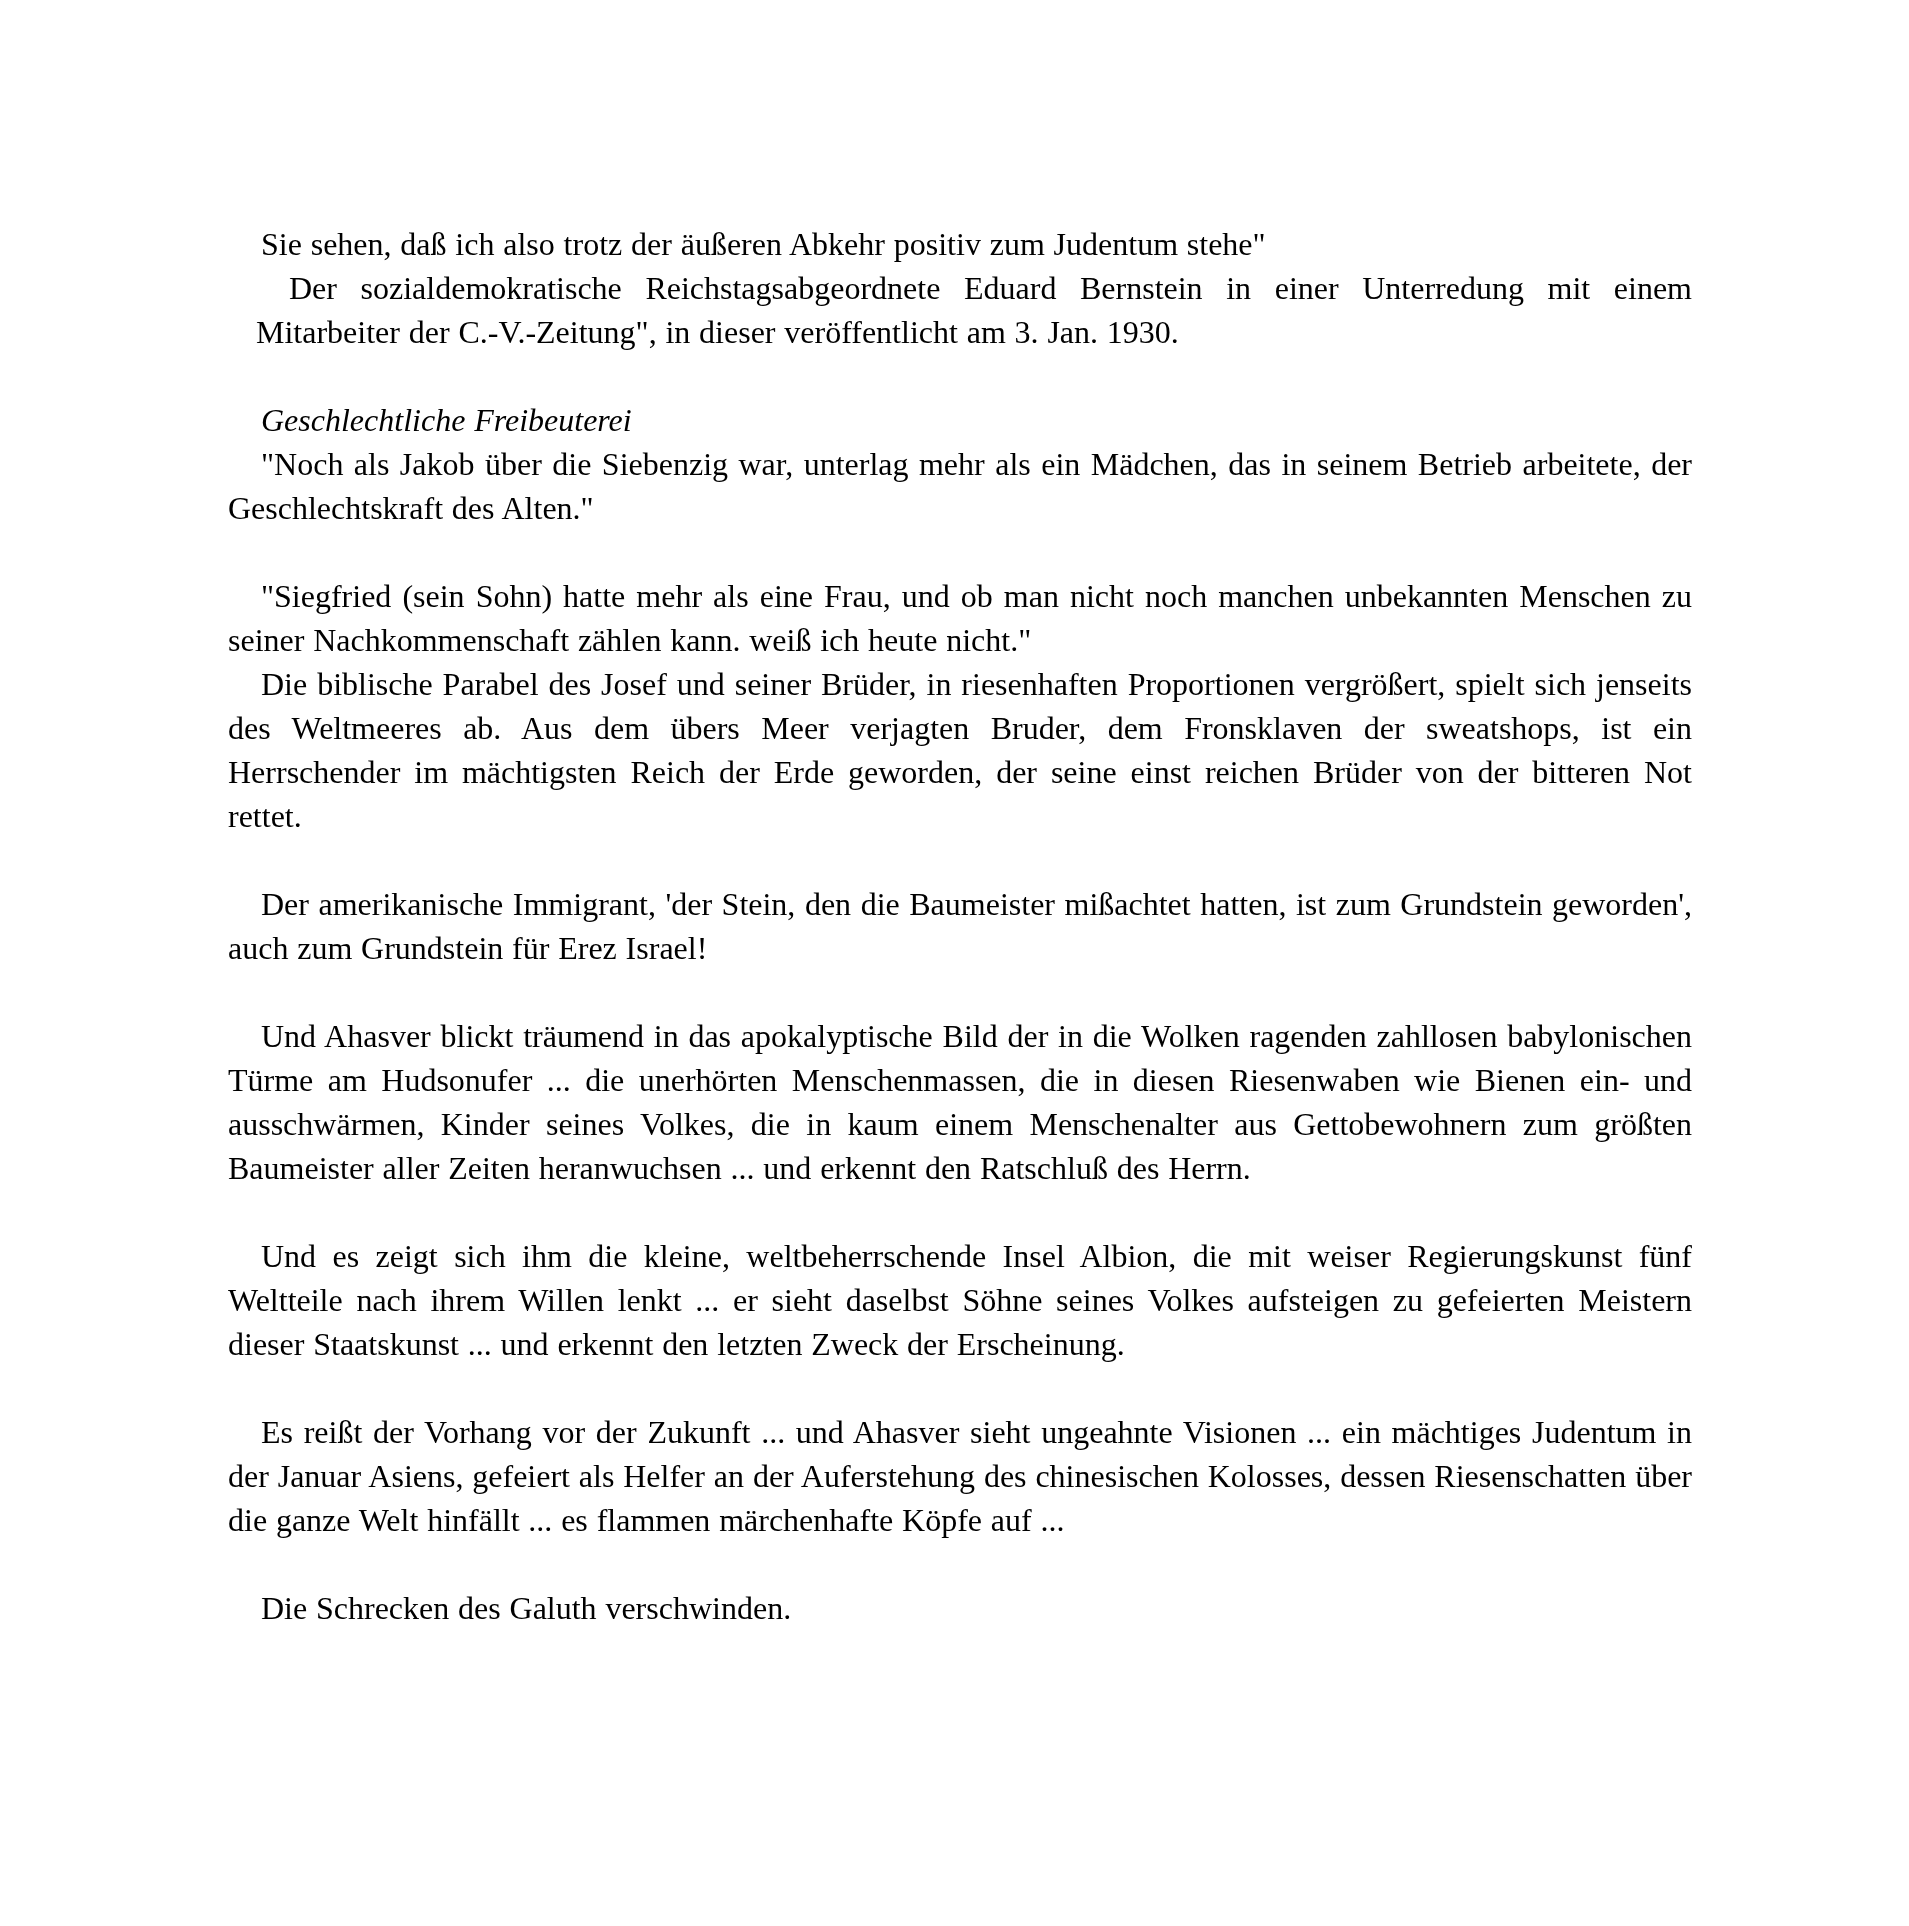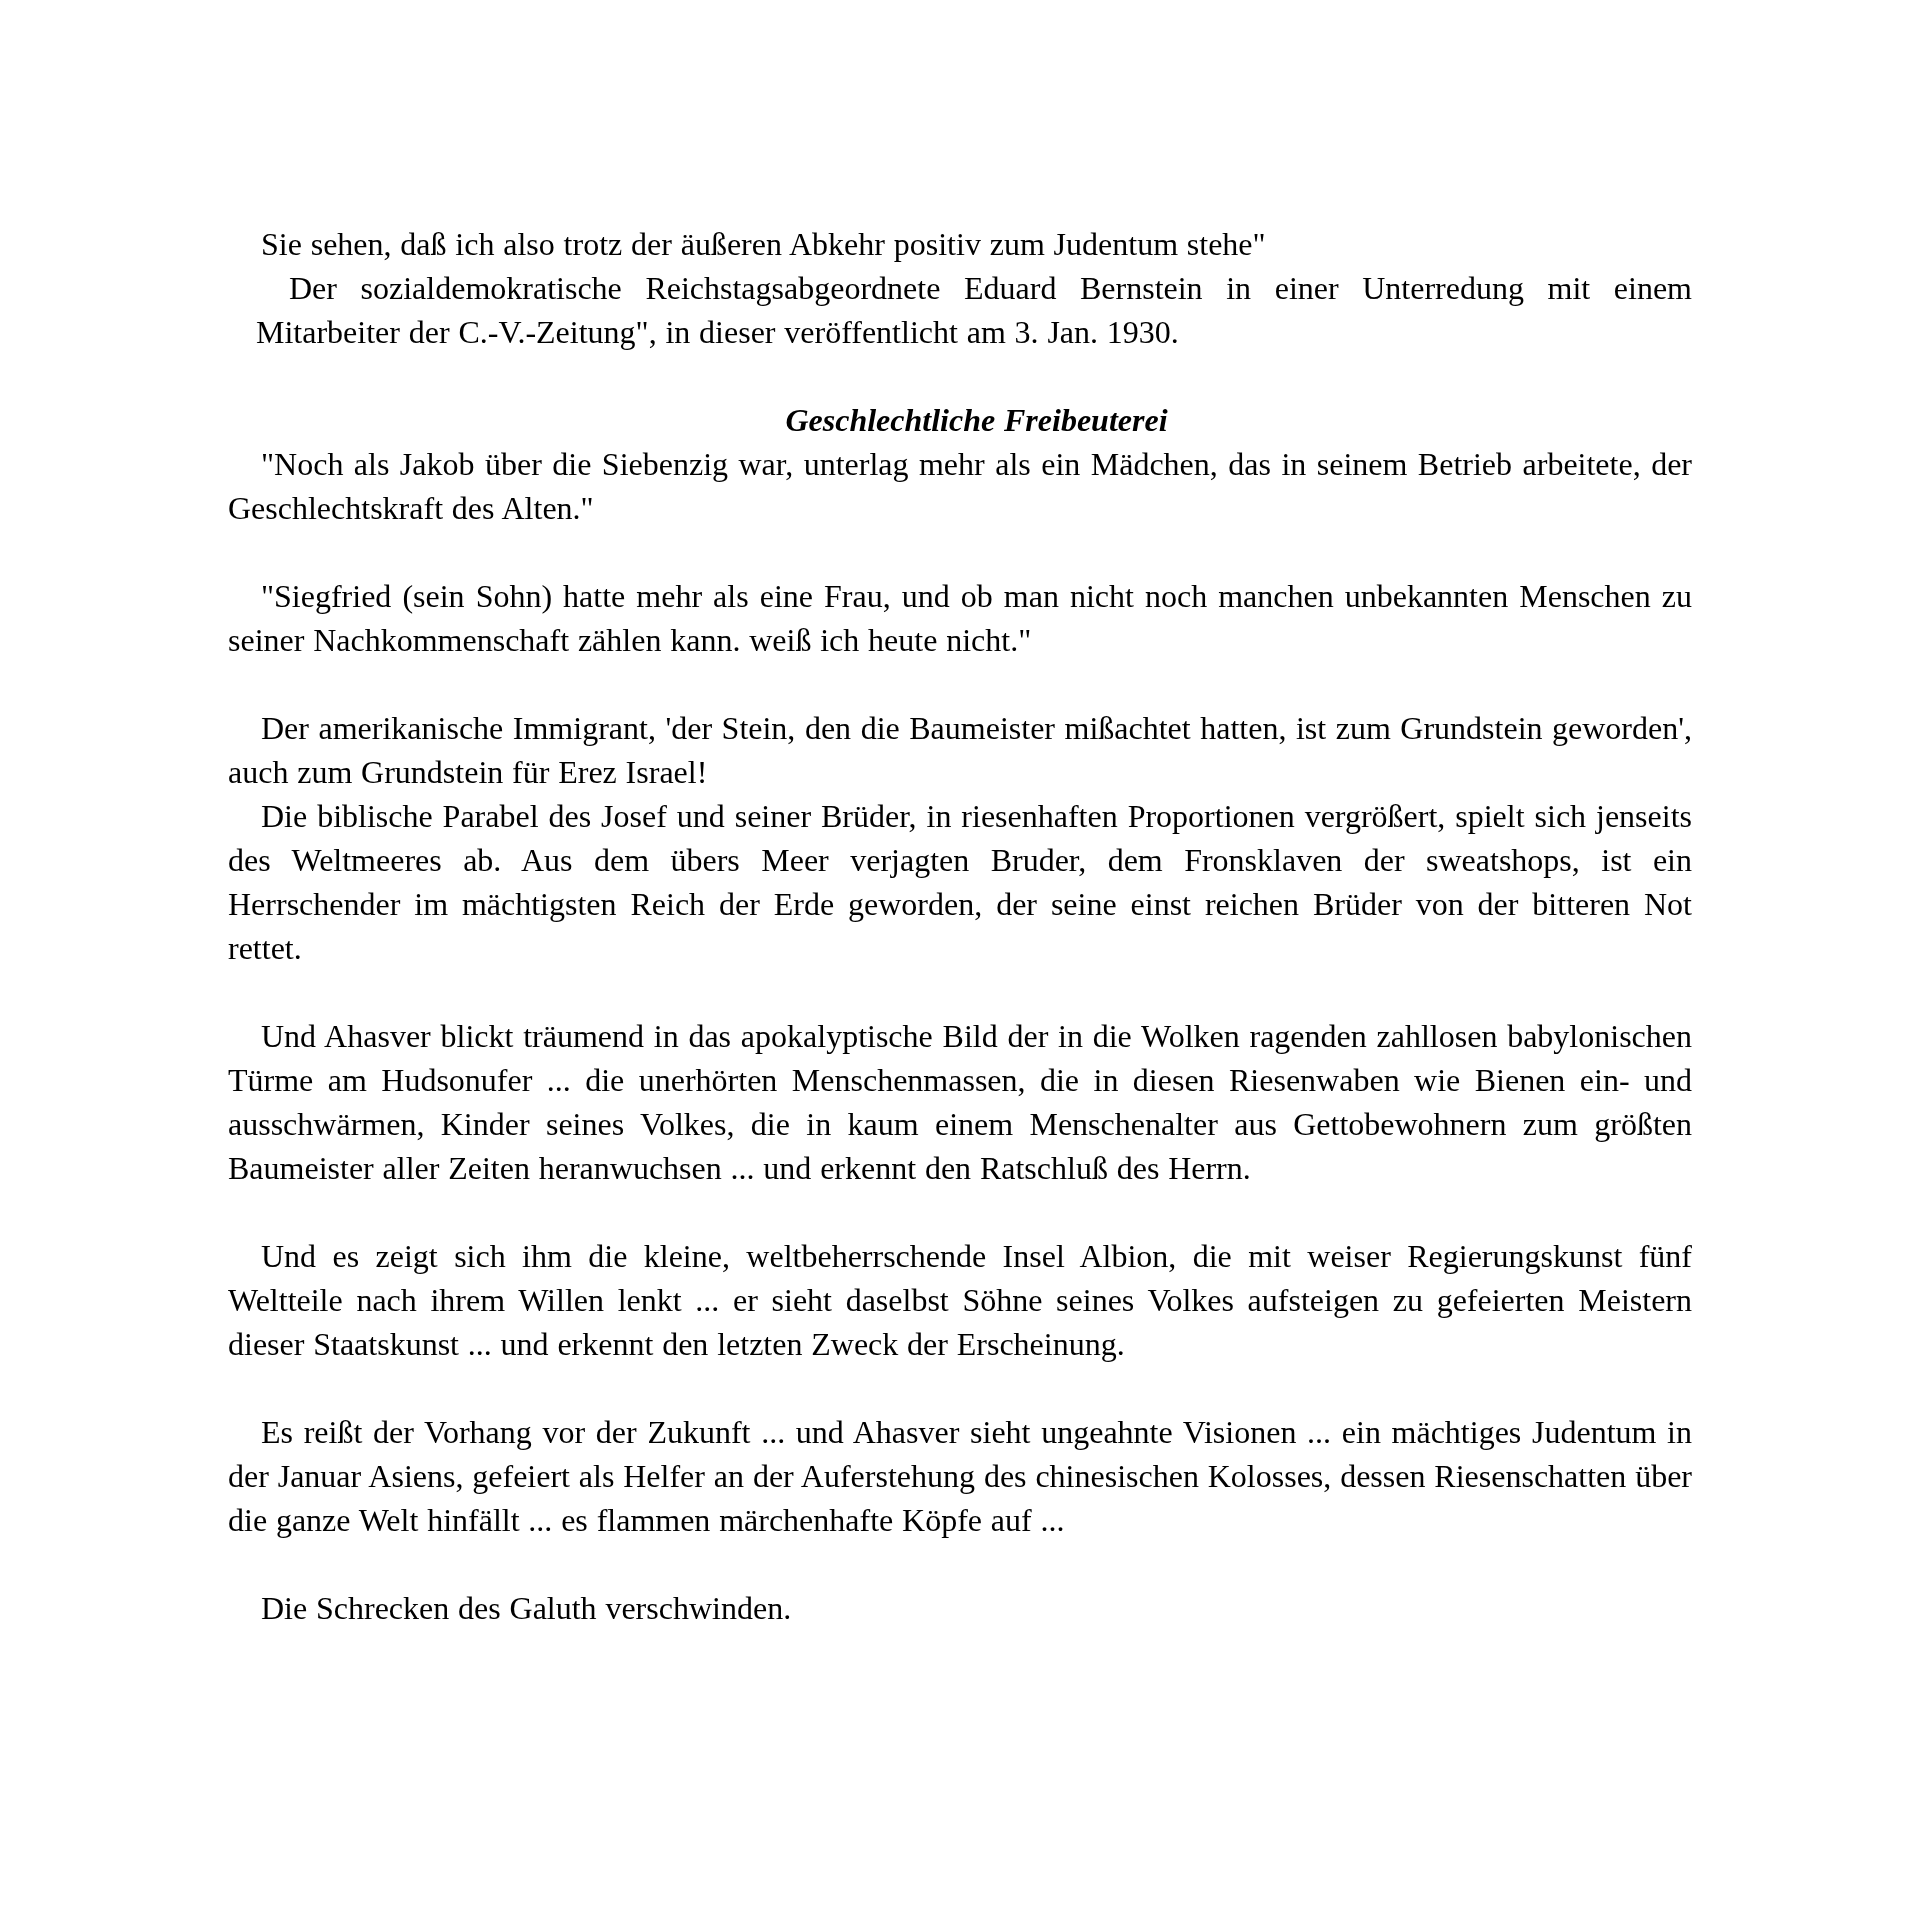--- a/index.html
+++ b/index.html
@@ -29,40 +29,40 @@
     line-height: 44px;
     text-align: justify;
     text-indent: 33px;
     hyphens: none;
     word-spacing: 0.8px;
   }
   .block.space-before {
     margin-top: 44px;
   }
   .block.heading {
-    font-weight: bold;
+    font-weight: normal;
     font-style: italic;
-    text-align: center;
+    text-align: left;
   }
   .block.citation {
     margin-left: 28px;
   }
 </style>
 </head>
 <body>
 
 <div class="page">
   <main class="content" id="text-content">
       <p class="block paragraph">Sie sehen, daß ich also trotz der äußeren Abkehr positiv zum Judentum stehe"</p>
       <p class="block citation">Der sozialdemokratische Reichstagsabgeordnete Eduard Bernstein in einer Unterredung mit einem Mitarbeiter der C.-V.-Zeitung", in dieser veröffentlicht am 3. Jan. 1930.</p>
       <p class="block heading space-before">Geschlechtliche Freibeuterei</p>
       <p class="block paragraph">"Noch als Jakob über die Siebenzig war, unterlag mehr als ein Mädchen, das in seinem Betrieb arbeitete, der Geschlechtskraft des Alten."</p>
       <p class="block paragraph space-before">"Siegfried (sein Sohn) hatte mehr als eine Frau, und ob man nicht noch manchen unbekannten Menschen zu seiner Nachkommenschaft zählen kann. weiß ich heute nicht."</p>
+      <p class="block paragraph">Die biblische Parabel des Josef und seiner Brüder, in riesenhaften Proportionen vergrößert, spielt sich jenseits des Weltmeeres ab. Aus dem übers Meer verjagten Bruder, dem Fronsklaven der sweatshops, ist ein Herrschender im mächtigsten Reich der Erde geworden, der seine einst reichen Brüder von der bitteren Not rettet.</p>
       <p class="block paragraph space-before">Der amerikanische Immigrant, 'der Stein, den die Baumeister mißachtet hatten, ist zum Grundstein geworden', auch zum Grundstein für Erez Israel!</p>
-      <p class="block paragraph">Die biblische Parabel des Josef und seiner Brüder, in riesenhaften Proportionen vergrößert, spielt sich jenseits des Weltmeeres ab. Aus dem übers Meer verjagten Bruder, dem Fronsklaven der sweatshops, ist ein Herrschender im mächtigsten Reich der Erde geworden, der seine einst reichen Brüder von der bitteren Not rettet.</p>
       <p class="block paragraph space-before">Und Ahasver blickt träumend in das apokalyptische Bild der in die Wolken ragenden zahllosen babylonischen Türme am Hudsonufer ... die unerhörten Menschenmassen, die in diesen Riesenwaben wie Bienen ein- und ausschwärmen, Kinder seines Volkes, die in kaum einem Menschenalter aus Gettobewohnern zum größten Baumeister aller Zeiten heranwuchsen ... und erkennt den Ratschluß des Herrn.</p>
       <p class="block paragraph space-before">Und es zeigt sich ihm die kleine, weltbeherrschende Insel Albion, die mit weiser Regierungskunst fünf Weltteile nach ihrem Willen lenkt ... er sieht daselbst Söhne seines Volkes aufsteigen zu gefeierten Meistern dieser Staatskunst ... und erkennt den letzten Zweck der Erscheinung.</p>
       <p class="block paragraph space-before">Es reißt der Vorhang vor der Zukunft ... und Ahasver sieht ungeahnte Visionen ... ein mächtiges Judentum in der Januar Asiens, gefeiert als Helfer an der Auferstehung des chinesischen Kolosses, dessen Riesenschatten über die ganze Welt hinfällt ... es flammen märchenhafte Köpfe auf ...</p>
       <p class="block paragraph space-before">Die Schrecken des Galuth verschwinden.</p>
     </main>
 
 </div>
 
 
 </body></html>

